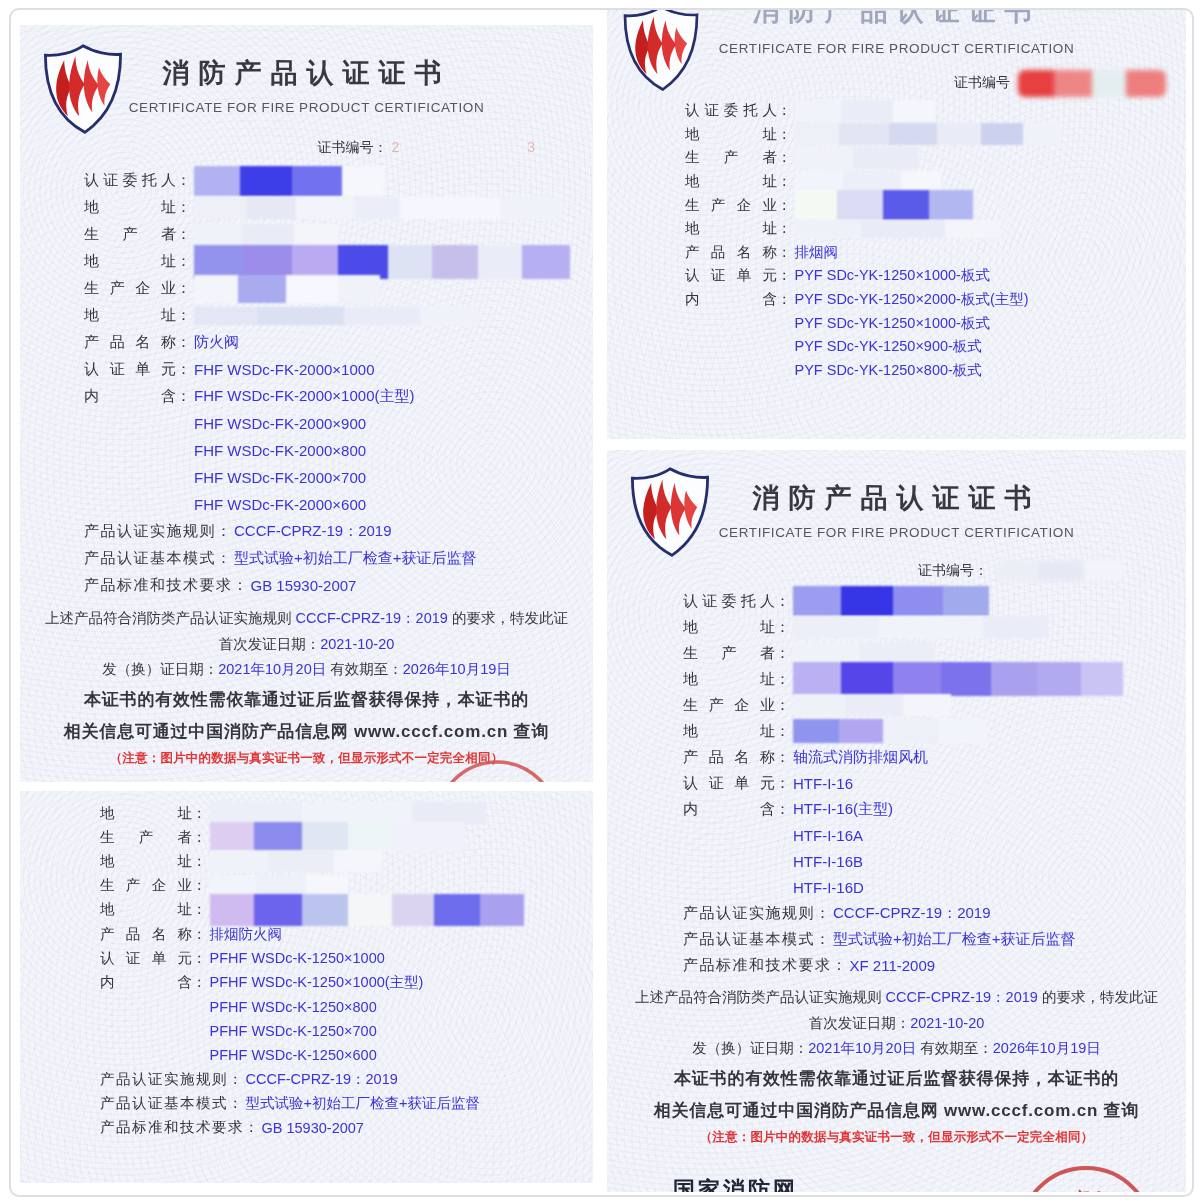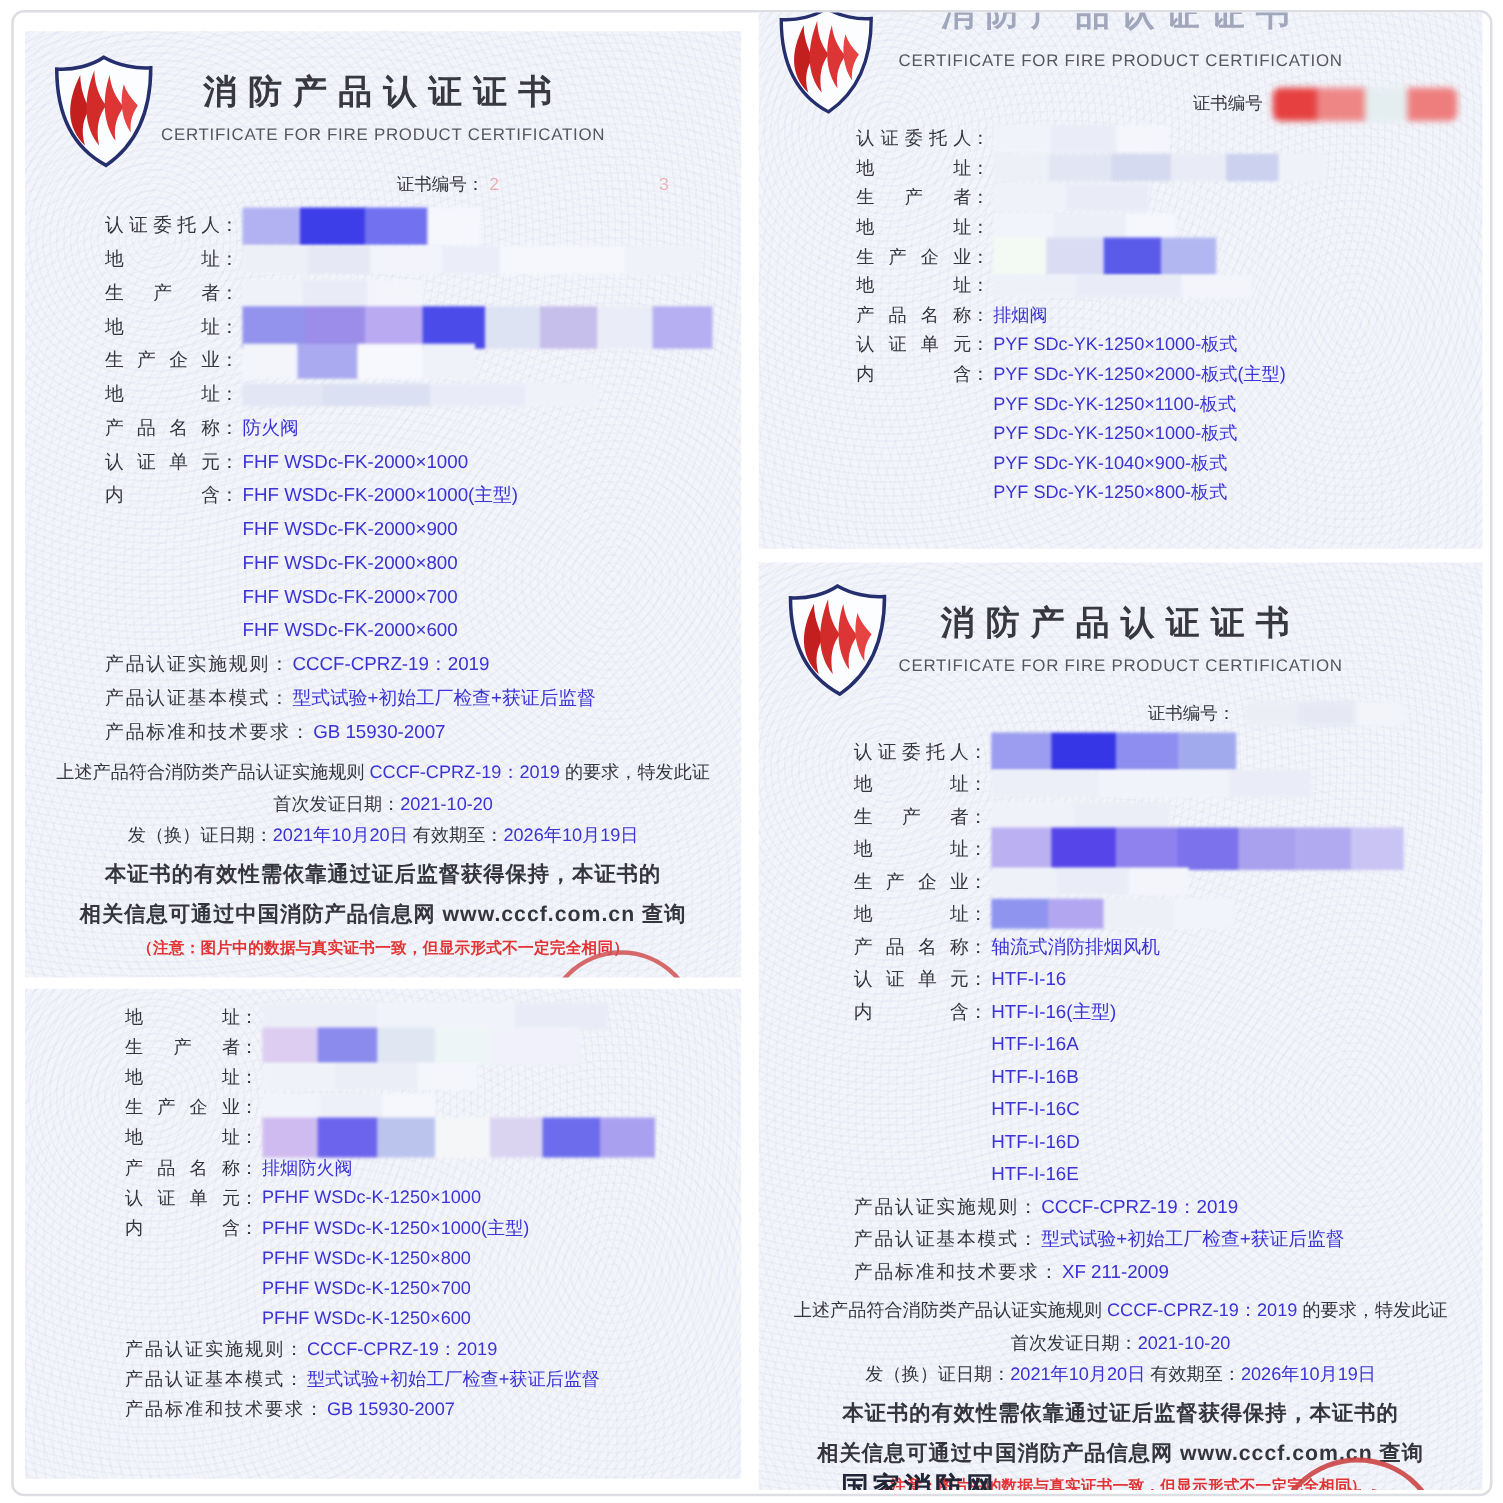--- a/index.html
+++ b/index.html
@@ -335,31 +335,26 @@
     <span class="val">PYF SDc-YK-1250×1000-板式</span>
   </div>
       <div class="row">
     <span class="lbl">内含</span>
     <span class="colon">：</span>
     <span class="val">PYF SDc-YK-1250×2000-板式(主型)</span>
   </div>
       <div class="row">
     <span class="lbl"></span>
     <span class="colon hide">：</span>
-    <span class="val">PYF SDc-YK-1250×1100-板式</span>
-  </div>
-      <div class="row">
-    <span class="lbl"></span>
-    <span class="colon hide">：</span>
     <span class="val">PYF SDc-YK-1250×1000-板式</span>
   </div>
       <div class="row">
     <span class="lbl"></span>
     <span class="colon hide">：</span>
-    <span class="val">PYF SDc-YK-1040×900-板式</span>
+    <span class="val">PYF SDc-YK-1250×900-板式</span>
   </div>
       <div class="row">
     <span class="lbl"></span>
     <span class="colon hide">：</span>
     <span class="val">PYF SDc-YK-1250×800-板式</span>
   </div>
     </div>
 </div>
 
 <div class="card" id="card-bl">
@@ -584,31 +579,21 @@
     <span class="val">HTF-I-16A</span>
   </div>
       <div class="row">
     <span class="lbl"></span>
     <span class="colon hide">：</span>
     <span class="val">HTF-I-16B</span>
   </div>
       <div class="row">
     <span class="lbl"></span>
     <span class="colon hide">：</span>
-    <span class="val">HTF-I-16C</span>
-  </div>
-      <div class="row">
-    <span class="lbl"></span>
-    <span class="colon hide">：</span>
     <span class="val">HTF-I-16D</span>
-  </div>
-      <div class="row">
-    <span class="lbl"></span>
-    <span class="colon hide">：</span>
-    <span class="val">HTF-I-16E</span>
   </div>
       <div class="row">
     <span class="lbl wide">产品认证实施规则</span>
     <span class="colon">：</span>
     <span class="val">CCCF-CPRZ-19：2019</span>
   </div>
       <div class="row">
     <span class="lbl wide">产品认证基本模式</span>
     <span class="colon">：</span>
     <span class="val">型式试验+初始工厂检查+获证后监督</span>

